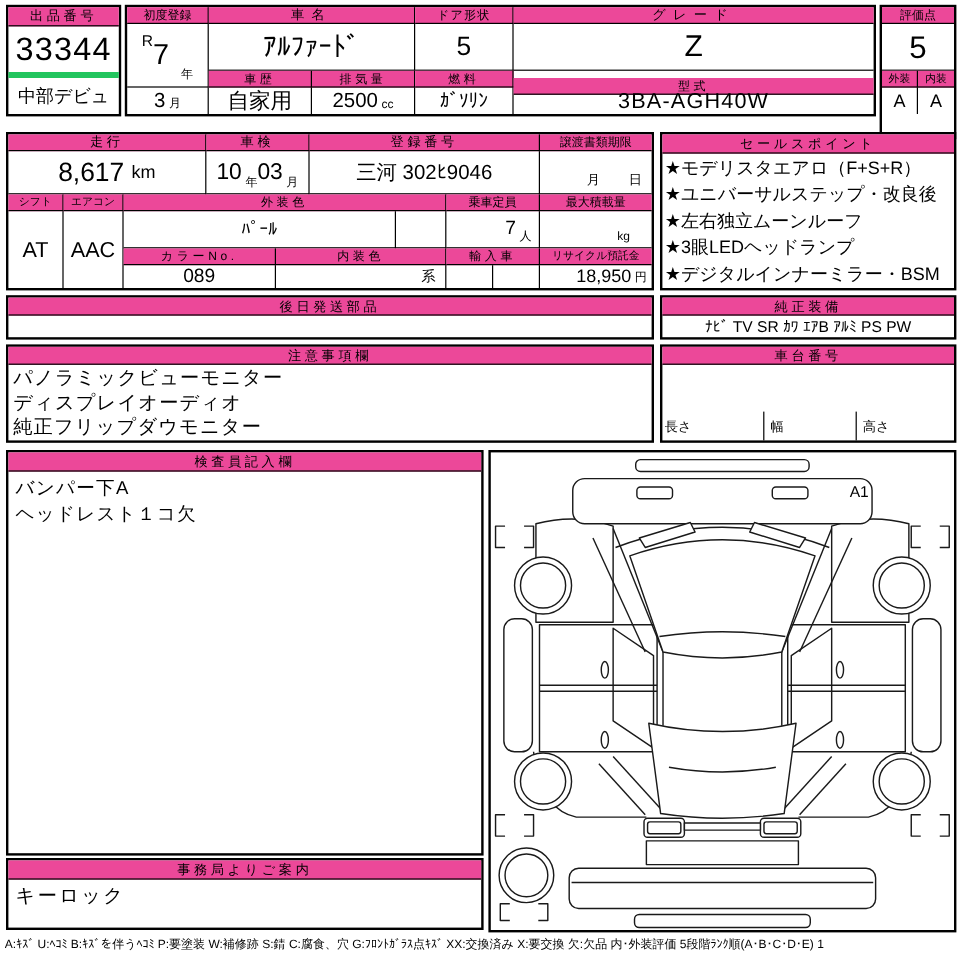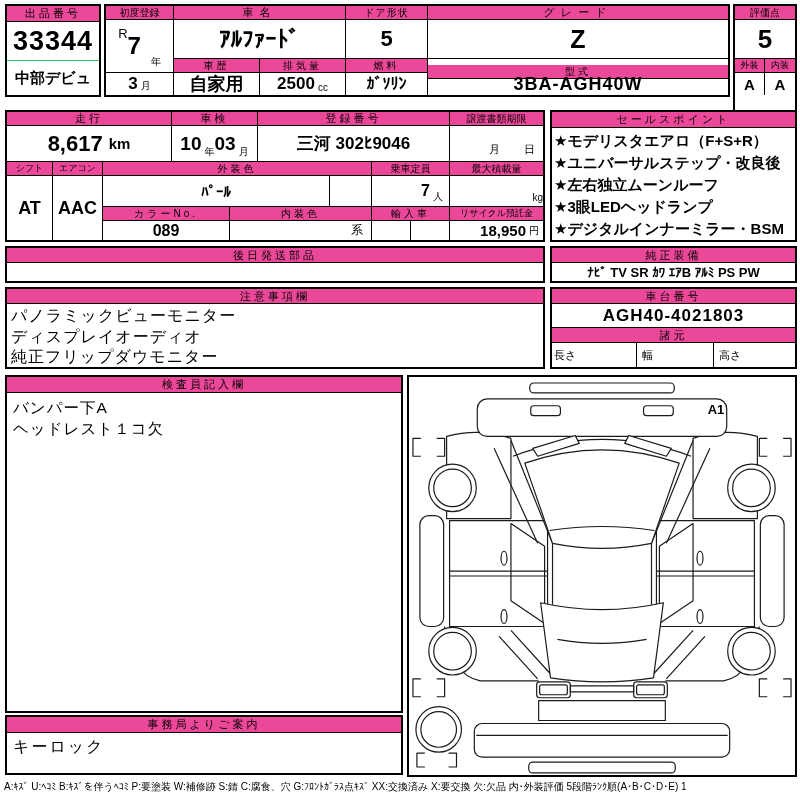--- a/index.html
+++ b/index.html
@@ -6,35 +6,35 @@
   #sheet{position:relative;width:800px;height:800px;background:#fff;color:#000;
     font-family:"Liberation Sans","DejaVu Sans",sans-serif;overflow:hidden}
   .box{position:absolute;box-sizing:border-box;border:2px solid #000;background:#fff}
   .c{position:absolute;box-sizing:border-box;display:flex;align-items:center;justify-content:center;
      overflow:hidden;white-space:nowrap}
   .hd{background:#ec4899;font-size:11px}
   .sp{letter-spacing:3px}
   .sp2{letter-spacing:6px}
   .br{border-right:1px solid #000}
   .bb{border-bottom:1px solid #000}
-  .b{font-weight:bold}
+  .b{font-weight:normal}
   .u{font-size:10px;margin-left:3px;align-self:flex-end;padding-bottom:2px}
   .lines{position:absolute;box-sizing:border-box;text-align:left}
   .lines div{white-space:nowrap}
   svg{display:block}
 </style>
 </head>
 <body>
 
 <div id="sheet">
 
   <div class="box" style="left:5px;top:4px;width:96px;height:93px">
     <div class="c hd sp bb" style="left:0;top:0;width:92px;height:16px">出品番号</div>
     <div class="c b" style="left:0;top:16px;width:92px;height:38px;font-size:27px;letter-spacing:1px">33344</div>
-    <div class="c b" style="left:0;top:54px;width:92px;height:35px;border-top:1px solid #22c55e;font-size:15px">中部デビュ</div>
+    <div class="c b" style="left:0;top:54px;width:92px;height:35px;border-top:5px solid #22c55e;font-size:15px">中部デビュ</div>
   </div>
 
   <div class="box" style="left:104px;top:4px;width:626px;height:93px">
     <div class="c hd br bb" style="left:0;top:0;width:68px;height:14px;font-size:10px">初度登録</div>
     <div class="c br bb" style="left:0;top:14px;width:68px;height:53px">
       <span style="font-size:13px;align-self:flex-start;padding-top:6px">R</span>
       <span class="b" style="font-size:24px">7</span>
       <span style="font-size:10px;align-self:flex-end;padding:0 0 3px 10px">年</span>
     </div>
     <div class="c br" style="left:0;top:67px;width:68px;height:22px">
@@ -95,21 +95,21 @@
     <div class="c hd br bb" style="left:365px;top:50px;width:78px;height:14px;font-size:10px">乗車定員</div>
     <div class="c hd bb" style="left:443px;top:50px;width:93px;height:14px;font-size:10px">最大積載量</div>
     <div class="c b br" style="left:46px;top:64px;width:50px;height:64px;font-size:18px">AAC</div>
     <div class="c b br" style="left:0;top:64px;width:46px;height:64px;font-size:18px">AT</div>
     <div class="c b br bb" style="left:96px;top:64px;width:227px;height:31px;font-size:15px">ﾊﾟｰﾙ</div>
     <div class="c br bb" style="left:323px;top:64px;width:42px;height:31px"></div>
     <div class="c br bb" style="left:365px;top:64px;width:78px;height:31px;justify-content:flex-end;padding-right:6px">
       <span class="b" style="font-size:16px">7</span>
       <span class="u">人</span>
     </div>
-    <div class="c bb" style="left:443px;top:64px;width:93px;height:31px;justify-content:flex-end;align-items:flex-end;padding:0 0 3px 0;font-size:10px">
+    <div class="c bb" style="left:443px;top:64px;width:93px;height:31px;justify-content:flex-end;align-items:flex-end;padding:0 18px 3px 0;font-size:10px">
       <span>kg</span>
     </div>
     <div class="c hd sp br bb" style="left:96px;top:95px;width:127px;height:14px;font-size:10px">カラーNo.</div>
     <div class="c hd sp br bb" style="left:223px;top:95px;width:142px;height:14px;font-size:10px">内装色</div>
     <div class="c hd sp br bb" style="left:365px;top:95px;width:78px;height:14px;font-size:10px">輸入車</div>
     <div class="c hd bb" style="left:443px;top:95px;width:93px;height:14px;font-size:9px">リサイクル預託金</div>
     <div class="c b br" style="left:96px;top:109px;width:127px;height:19px;font-size:16px">089</div>
     <div class="c br" style="left:223px;top:109px;width:142px;height:19px;justify-content:flex-end;padding-right:8px;font-size:12px">
       <span>系</span>
     </div>
@@ -146,22 +146,20 @@
     <div class="c hd sp bb" style="left:0;top:0;width:536px;height:15px">注意事項欄</div>
     <div class="lines" style="left:4px;top:17px;width:528px;font-size:16px;line-height:20.5px;letter-spacing:1px">
       <div>パノラミックビューモニター</div>
       <div>ディスプレイオーディオ</div>
       <div>純正フリップダウモニター</div>
     </div>
   </div>
 
   <div class="box" style="left:550px;top:287px;width:247px;height:82px">
     <div class="c hd sp bb" style="left:0;top:0;width:243px;height:15px">車台番号</div>
-    <div class="c b bb" style="left:0;top:15px;width:243px;height:24px;font-size:17px;letter-spacing:1px">AGH40-4021803</div>
-    <div class="c hd sp bb" style="left:0;top:39px;width:243px;height:15px">諸元</div>
     <div class="c br" style="left:0;top:54px;width:85px;height:24px;justify-content:flex-start;padding-left:2px;font-size:11px">長さ</div>
     <div class="c br" style="left:85px;top:54px;width:77px;height:24px;justify-content:flex-start;padding-left:5px;font-size:11px">幅</div>
     <div class="c" style="left:162px;top:54px;width:81px;height:24px;justify-content:flex-start;padding-left:5px;font-size:11px">高さ</div>
   </div>
 
   <div class="box" style="left:5px;top:375px;width:398px;height:338px">
     <div class="c hd sp bb" style="left:0;top:0;width:394px;height:16px">検査員記入欄</div>
     <div class="lines" style="left:6px;top:20px;width:382px;font-size:15.5px;line-height:21px;letter-spacing:1px">
       <div>バンパー下A</div>
       <div>ヘッドレスト１コ欠</div>

